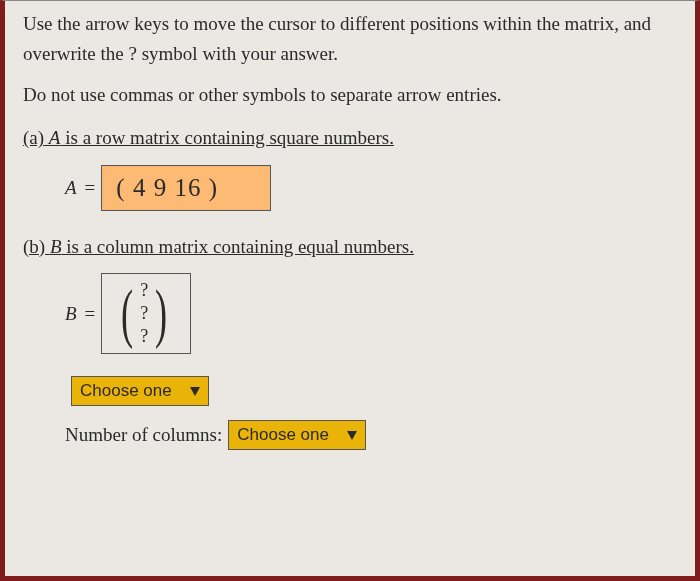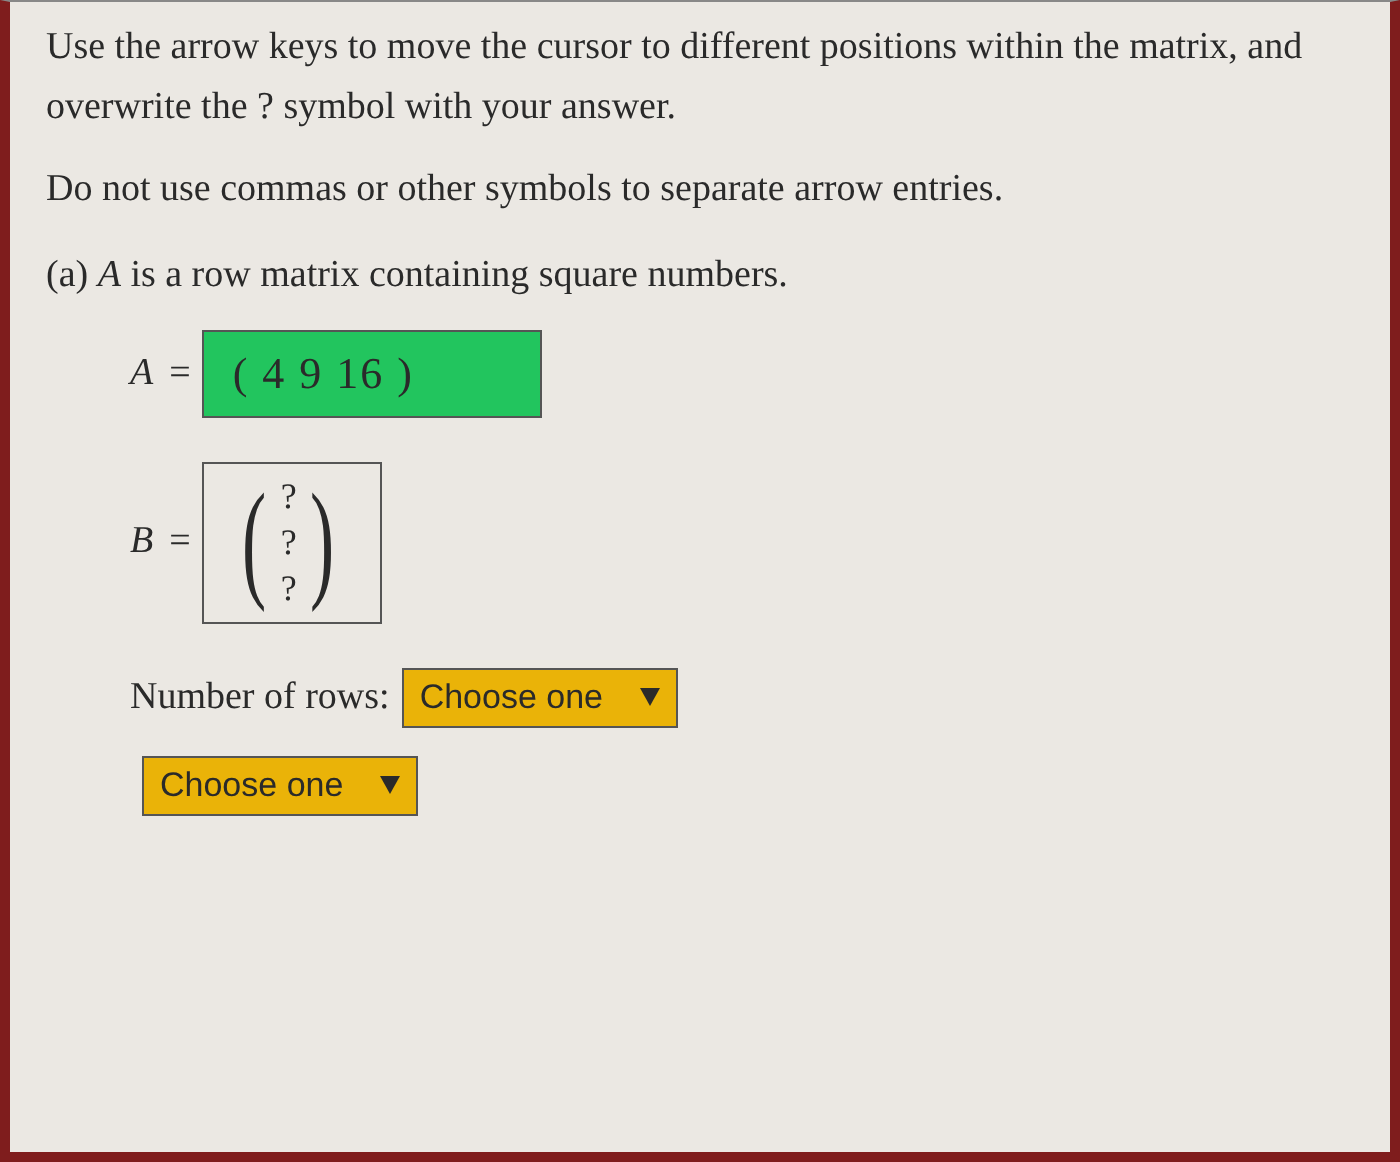--- a/index.html
+++ b/index.html
@@ -26,41 +26,42 @@
     .intro2 {
       line-height: 1.6;
       margin-bottom: 14px;
     }
     .part {
       margin-bottom: 22px;
     }
     .part-label {
       margin-bottom: 12px;
       line-height: 1.5;
+      text-decoration: underline;
     }
     .italic { font-style: italic; }
     .eq-row {
       display: flex;
       align-items: center;
       margin-left: 42px;
       gap: 6px;
     }
     .eq-lhs {
       font-style: italic;
       margin-right: 2px;
     }
     .input-box {
       border: 1px solid #555;
       padding: 8px 14px;
-      background: #22c55e;
+      background: #fdba74;
       display: inline-flex;
       align-items: center;
       min-width: 170px;
       font-family: Georgia, serif;
-      font-size: 22px;
+      font-size: 25px;
     }
     .row-matrix {
       letter-spacing: 1px;
     }
     .col-matrix-wrap {
       border: 1px solid #555;
       padding: 6px 18px 6px 14px;
       background: #ebe8e3;
       display: inline-flex;
       align-items: center;
@@ -134,20 +135,24 @@
     <div class="eq-row">
       <span class="eq-lhs">A</span>
       <span>=</span>
       <span class="input-box">
         <span class="row-matrix">( 4   9   16 )</span>
       </span>
     </div>
   </div>
 
   <div class="part">
+    <p class="part-label">
+      <span>(b)</span>
+      <span class="italic">B</span><span> is a column matrix containing equal numbers.</span>
+    </p>
     <div class="eq-row">
       <span class="eq-lhs">B</span>
       <span>=</span>
       <span class="col-matrix-wrap">
         <span class="paren">
             <span class="bigparen">(</span>
           </span>
         <span class="column-cells">
           <span>?</span>
           <span>?</span>
@@ -155,27 +160,27 @@
         </span>
         <span class="paren">
             <span class="bigparen">)</span>
           </span>
       </span>
     </div>
   </div>
 
   <div class="part">
     <div class="field-row">
-      <span>Number of rows:</span>
       <span class="dropdown">
         <span>Choose one</span>
         <span class="tri-down"></span>
       </span>
     </div>
     <div class="field-row">
+      <span>Number of columns:</span>
       <span class="dropdown">
         <span>Choose one</span>
         <span class="tri-down"></span>
       </span>
     </div>
   </div>
 
 </div>
 
 </body></html>

